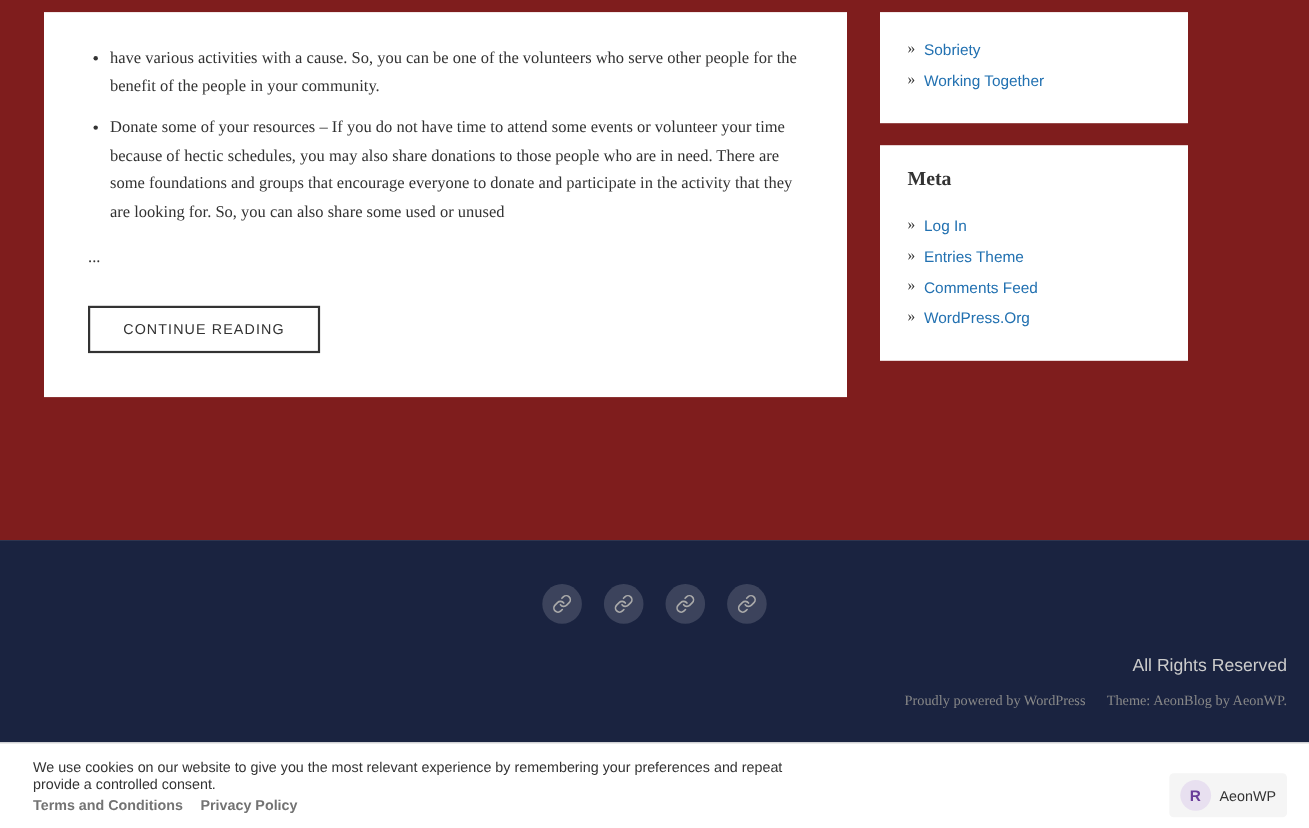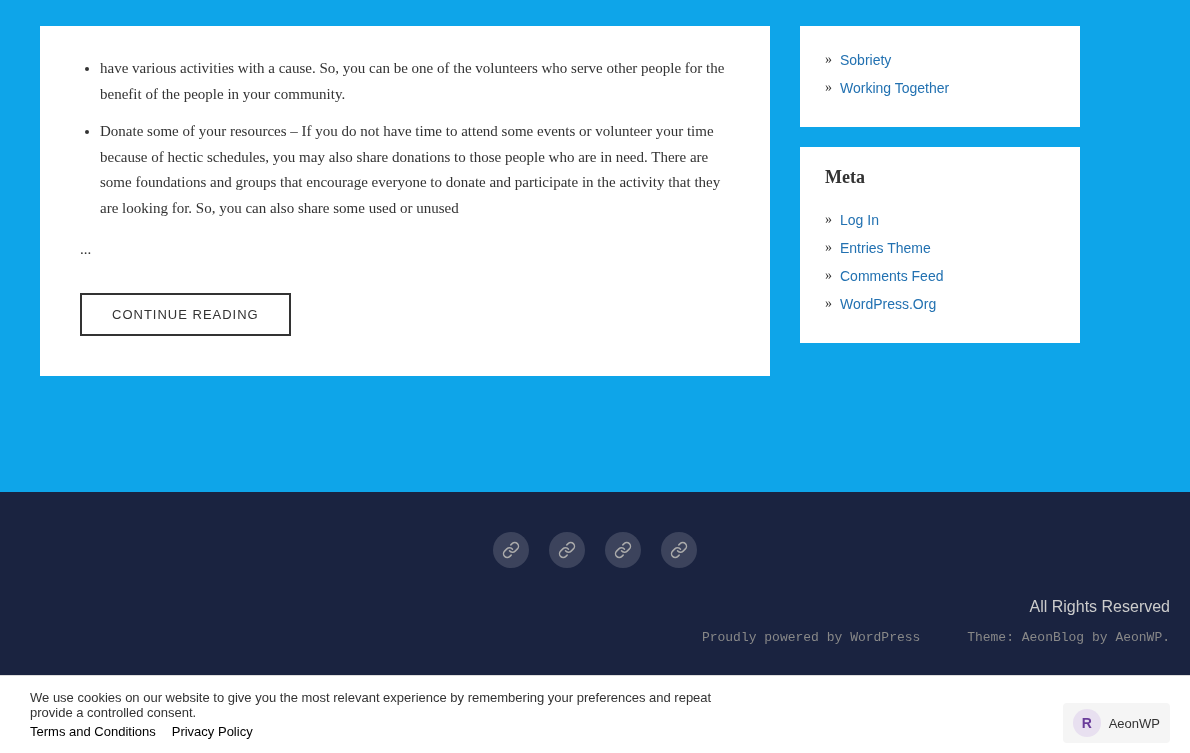--- a/index.html
+++ b/index.html
@@ -7,22 +7,22 @@
 
     
     .page-wrapper {
       display: flex;
       flex-direction: column;
       min-height: 753px;
     }
 
     .content-area {
       display: flex;
-      background: #0ea5e9;
-      padding: 16px 0 30px 0;
+      background: #7f1d1d;
+      padding: 1px 0 30px 0;
       flex: 1;
     }
 
     .main-content {
       flex: 1;
       padding: 10px 20px 20px 40px;
       max-width: 790px;
     }
 
     .article-card {
@@ -152,21 +152,21 @@
     .footer-copyright {
       font-size: 16px;
       color: #ccc;
       margin-bottom: 14px;
       font-family: Arial, sans-serif;
     }
 
     .footer-powered {
       font-size: 13px;
       color: #888;
-      font-family: Liberation Mono, monospace;
+      font-family: Liberation Serif, serif;
     }
 
     
     .cookie-bar {
       background: #fff;
       border-top: 1px solid #ddd;
       padding: 14px 30px;
       font-size: 13px;
       color: #333;
       font-family: Arial, sans-serif;
@@ -177,23 +177,24 @@
       max-width: 800px;
     }
 
     .cookie-links {
       display: flex;
       gap: 16px;
       margin-top: 4px;
     }
 
     .cookie-links a {
-      color: #000000;
+      color: #737373;
       text-decoration: none;
       font-size: 13px;
+      font-weight: bold;
     }
 
     .revain-badge {
       position: absolute;
       right: 20px;
       bottom: 10px;
       background: #f5f5f5;
       border-radius: 4px;
       padding: 6px 10px;
       display: flex;

